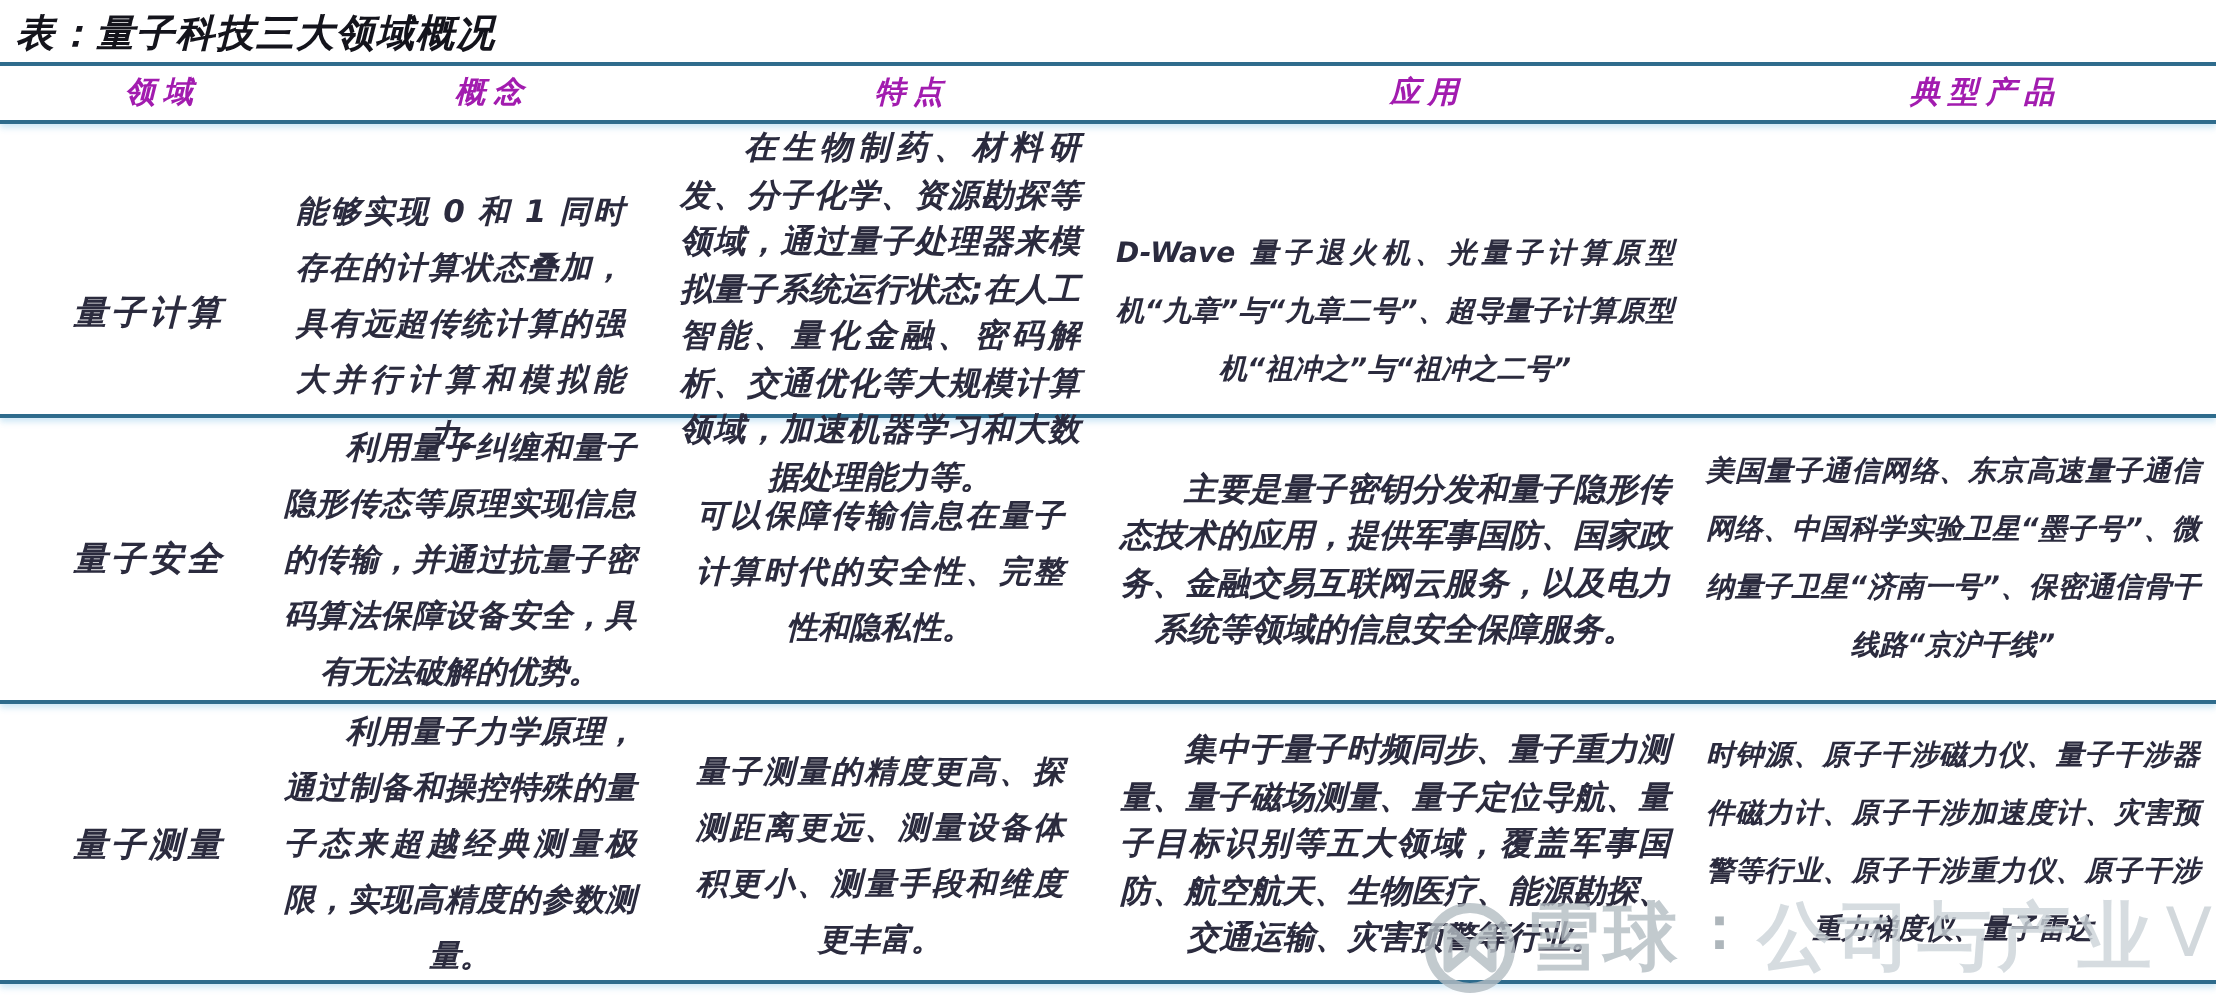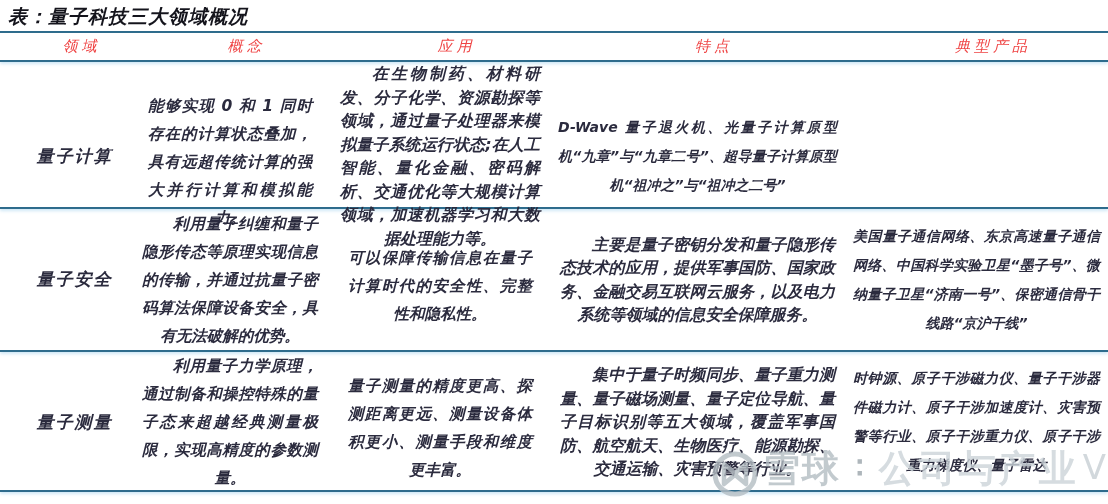--- a/index.html
+++ b/index.html
@@ -43,24 +43,24 @@
   .r1{height:147px;}
   .r2{height:143px;}
   .r3{height:140px;}
 
   .cell{
     display:flex;
     align-items:center;
     justify-content:center;
   }
   .hcell{
-    font-weight:normal;
+    font-weight:bold;
     font-size:15px;
     letter-spacing:4px;
-    color:#ef4444;
+    color:#a21caf;
     font-style:italic;
     padding-left:33px;
   }
   .field-cell{
     font-size:17px;
     font-weight:600;
     letter-spacing:2px;
     font-style:italic;
     margin-left:19px;
   }
@@ -114,22 +114,22 @@
 
 <div class="page">
 
   <div class="doc-title">表：量子科技三大领域概况</div>
 
   <div class="tbl">
 
     <div class="trow thead">
       <div class="cell hcell">领域</div>
       <div class="cell hcell">概念</div>
+      <div class="cell hcell">特点</div>
       <div class="cell hcell">应用</div>
-      <div class="cell hcell">特点</div>
       <div class="cell hcell">典型产品</div>
     </div>
 
     <div class="trow r1">
       <div class="cell field-cell">量子计算</div>
       <div class="cell c-features">
         <div class="para">能够实现 0 和 1 同时存在的计算状态叠加，具有远超传统计算的强大并行计算和模拟能力。</div>
       </div>
       <div class="cell c-apps">
         <div class="para">在生物制药、材料研发、分子化学、资源勘探等领域，通过量子处理器来模拟量子系统运行状态;在人工智能、量化金融、密码解析、交通优化等大规模计算领域，加速机器学习和大数据处理能力等。</div>

